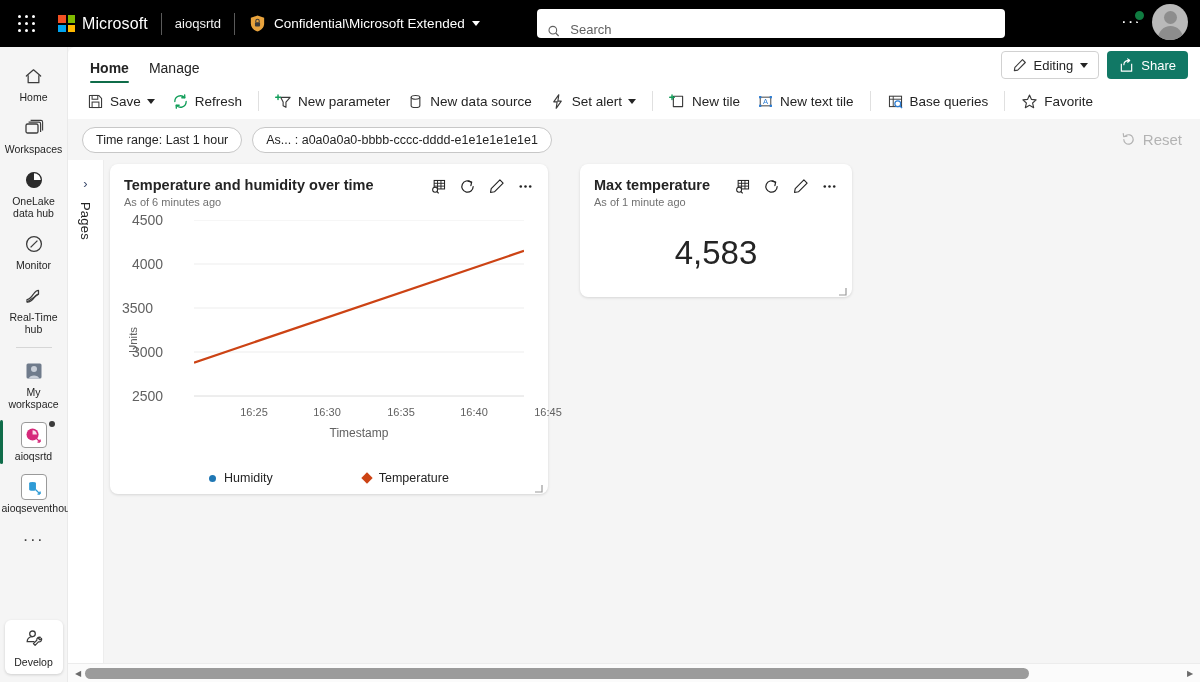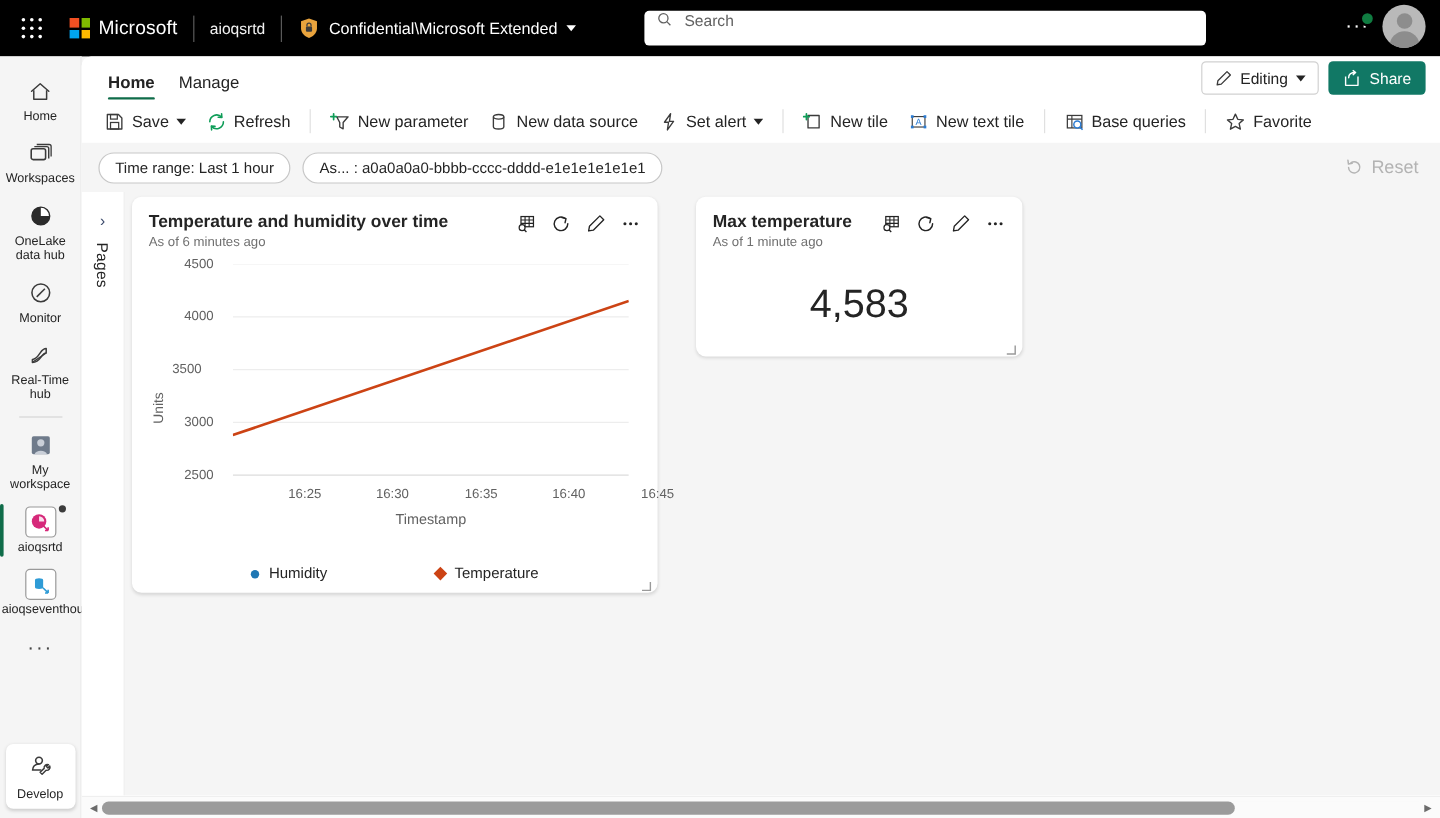--- a/index.html
+++ b/index.html
@@ -31,21 +31,21 @@
   .ms-squares i:nth-child(4){background:#ffb900;}
   .ms-word { font-size:16px; letter-spacing:.1px; color:#fff; }
   .tb-sep { width:1px; height:22px; background:#5a5a5a; margin:0 13px; }
   .tenant { font-size:13px; color:#f2f2f2; }
   .label-chip { display:flex; align-items:center; gap:7px; cursor:pointer; }
   .label-chip .txt { font-size:13.5px; color:#ffffff; }
   .chev { width:0;height:0;border-left:4px solid transparent;
           border-right:4px solid transparent;border-top:5px solid currentColor; }
   .searchbox {
     position:absolute; left:537px; top:9px; width:468px; height:29px;
-    background:#ffffff; border-radius:4px; display:flex; align-items:flex-start;
+    background:#ffffff; border-radius:4px; display:flex; align-items:flex-end;
     padding:0 10px; gap:8px; cursor:text;
   }
   .searchbox input {
     border:none; outline:none; font-size:13px; width:100%;
     font-family:"Liberation Sans", sans-serif; color:#333; background:transparent;
   }
   .searchbox input::placeholder { color:#616161; }
   .topright { position:absolute; right:12px; top:4px; display:flex; align-items:center; gap:2px; }
   .dots-tr { color:#fff; font-size:17px; letter-spacing:1px; margin-right:-6px; }
   .presence { width:13px;height:13px;border-radius:50%;background:#107c41;
@@ -130,21 +130,21 @@
   .tile-sub { font-size:11px; color:#707070; margin-top:2px; }
   .tile-actions { display:flex; align-items:center; gap:12px; padding-top:2px; }
   .tile-act { cursor:pointer; color:#242424; display:flex; align-items:center; justify-content:center; }
   .resize-handle { position:absolute; right:5px; bottom:4px; width:9px; height:9px;
       cursor:nwse-resize; }
 
   
   .chart-area { position:relative; width:100%; height:252px; margin-top:6px; }
   .ylabel { position:absolute; left:10px; top:50%; transform:translateY(-50%) rotate(-90deg);
       font-size:11.5px; color:#616161; }
-  .ytick { position:absolute; right:0; font-size:11px; color:#616161; text-align:right;
+  .ytick { position:absolute; right:0; font-size:14px; color:#616161; text-align:left;
       transform:translateY(-50%); width:46px; }
   .xtick { position:absolute; font-size:11px; color:#616161; transform:translateX(-50%); }
   .xlabel { text-align:center; font-size:12px; color:#616161; }
   .legend { display:flex; justify-content:center; gap:90px; margin-top:12px; }
   .leg-item { display:flex; align-items:center; gap:8px; font-size:12.5px; color:#242424;
       cursor:pointer; }
   .leg-dot { width:7px;height:7px;border-radius:50%; }
   .leg-dia { width:8px;height:8px; transform:rotate(45deg); }
 
   .bignum { font-size:33px; color:#242424; text-align:center; margin-top:26px;

